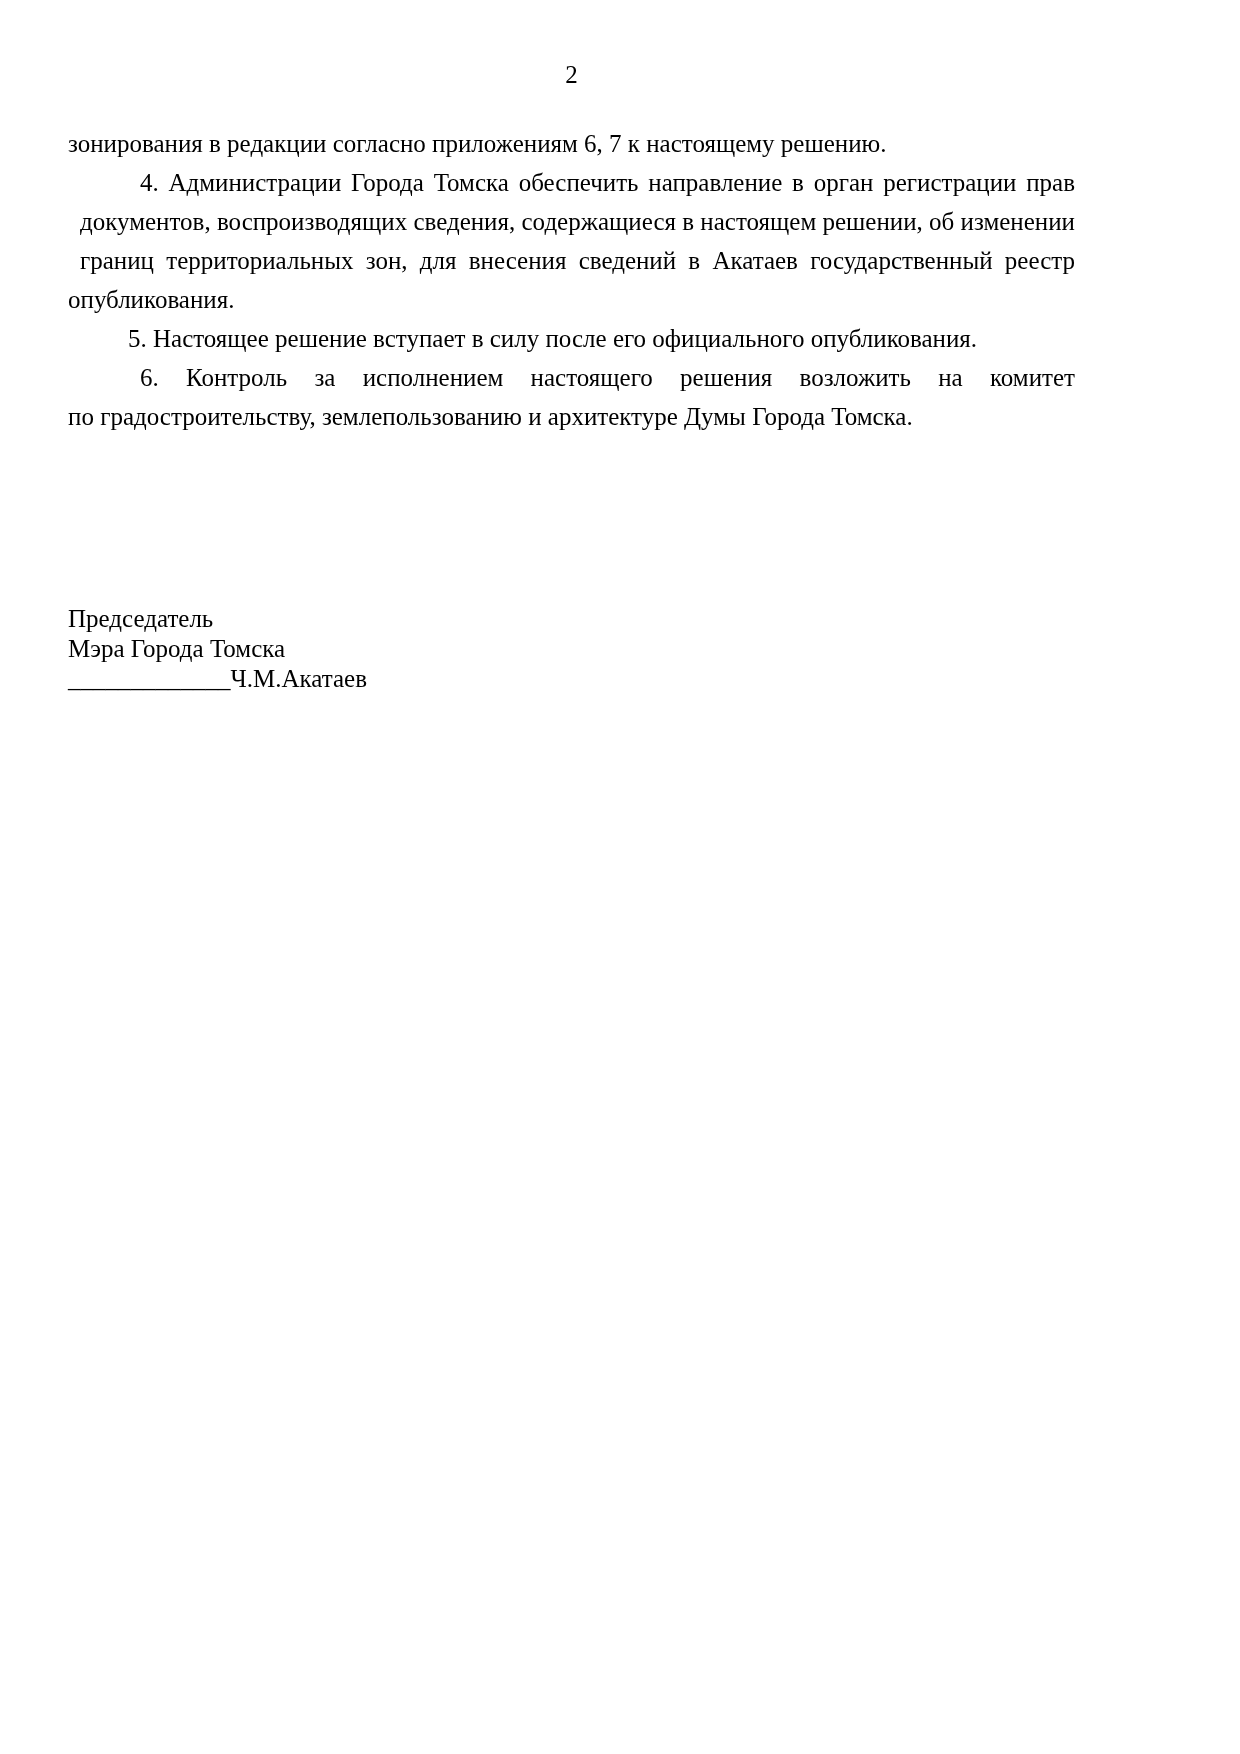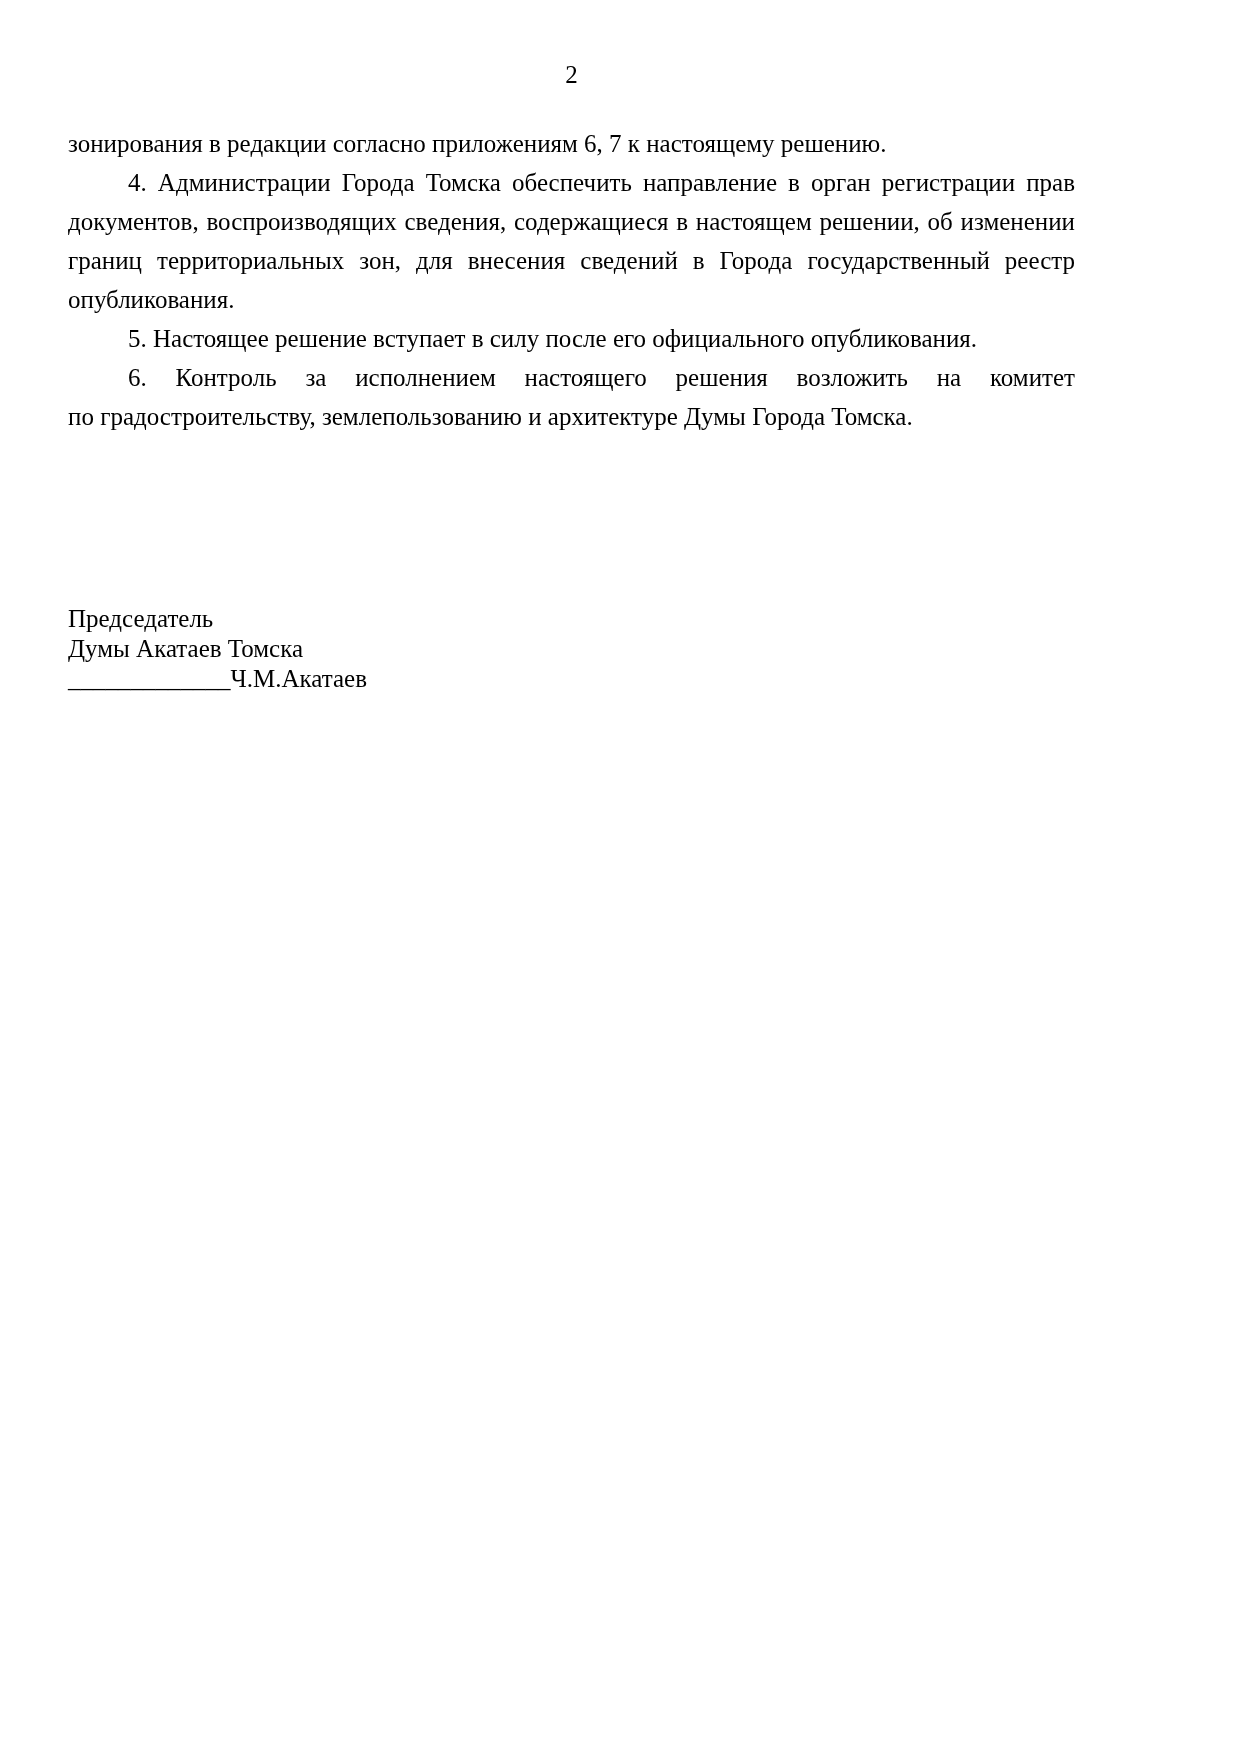--- a/index.html
+++ b/index.html
@@ -40,20 +40,21 @@
   }
   .line {
     line-height: 39px;
     text-align: left;
     white-space: normal;
     font-family: Liberation Serif, serif;
   }
   .line.j {
     text-align: justify;
     text-align-last: justify;
+    margin-left: 12px;
   }
   .line.indent {
     padding-left: 60px;
   }
   .signature-block {
     position: absolute;
     top: 604px;
     left: 0;
     width: 100%;
     height: 100px;
@@ -79,40 +80,40 @@
 
     <div class="body-text">
 
       <div class="para">
         <div class="line">зонирования в редакции согласно приложениям 6, 7 к настоящему решению.</div>
       </div>
 
       <div class="para">
         <div class="line j indent">4. Администрации Города Томска обеспечить направление в орган регистрации прав</div>
         <div class="line j">документов, воспроизводящих сведения, содержащиеся в настоящем решении, об изменении</div>
-        <div class="line j">границ территориальных зон, для внесения сведений в Города государственный реестр</div>
+        <div class="line j">границ территориальных зон, для внесения сведений в Акатаев государственный реестр</div>
         <div class="line">опубликования.</div>
       </div>
 
       <div class="para">
         <div class="line indent">5. Настоящее решение вступает в силу после его официального опубликования.</div>
       </div>
 
       <div class="para">
         <div class="line j indent">6. Контроль за исполнением настоящего решения возложить на комитет</div>
         <div class="line">по градостроительству, землепользованию и архитектуре Думы Города Томска.</div>
       </div>
 
     </div>
 
     <div class="signature-block">
 
       <div class="sig-col sig-left">
         <div class="line30">Председатель</div>
-        <div class="line30">Думы Акатаев Томска</div>
+        <div class="line30">Мэра Города Томска</div>
         <div class="line30 sig-line-row">
           <span>_____________</span><span>Ч.М.Акатаев</span>
         </div>
       </div>
 
 
     </div>
 
   </div>
 </div>

